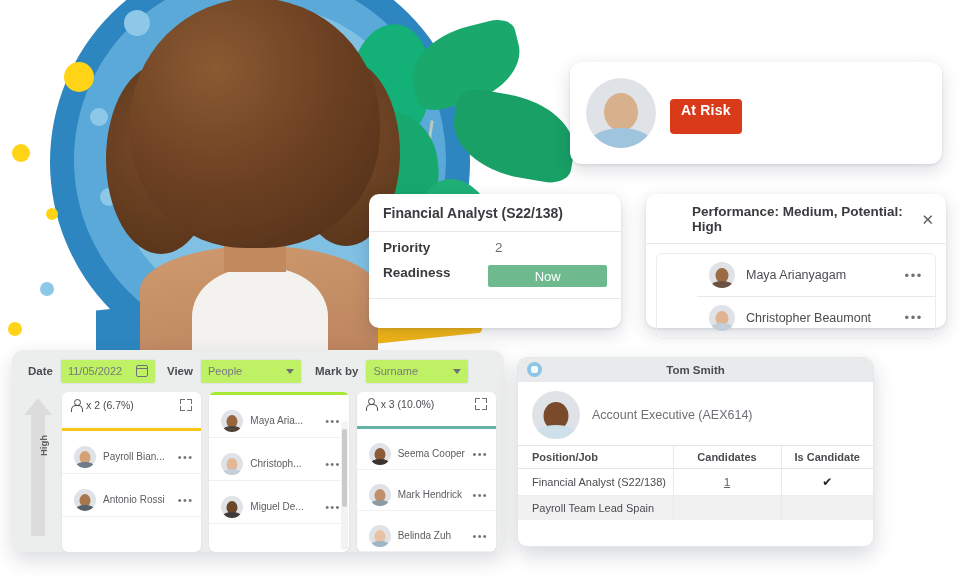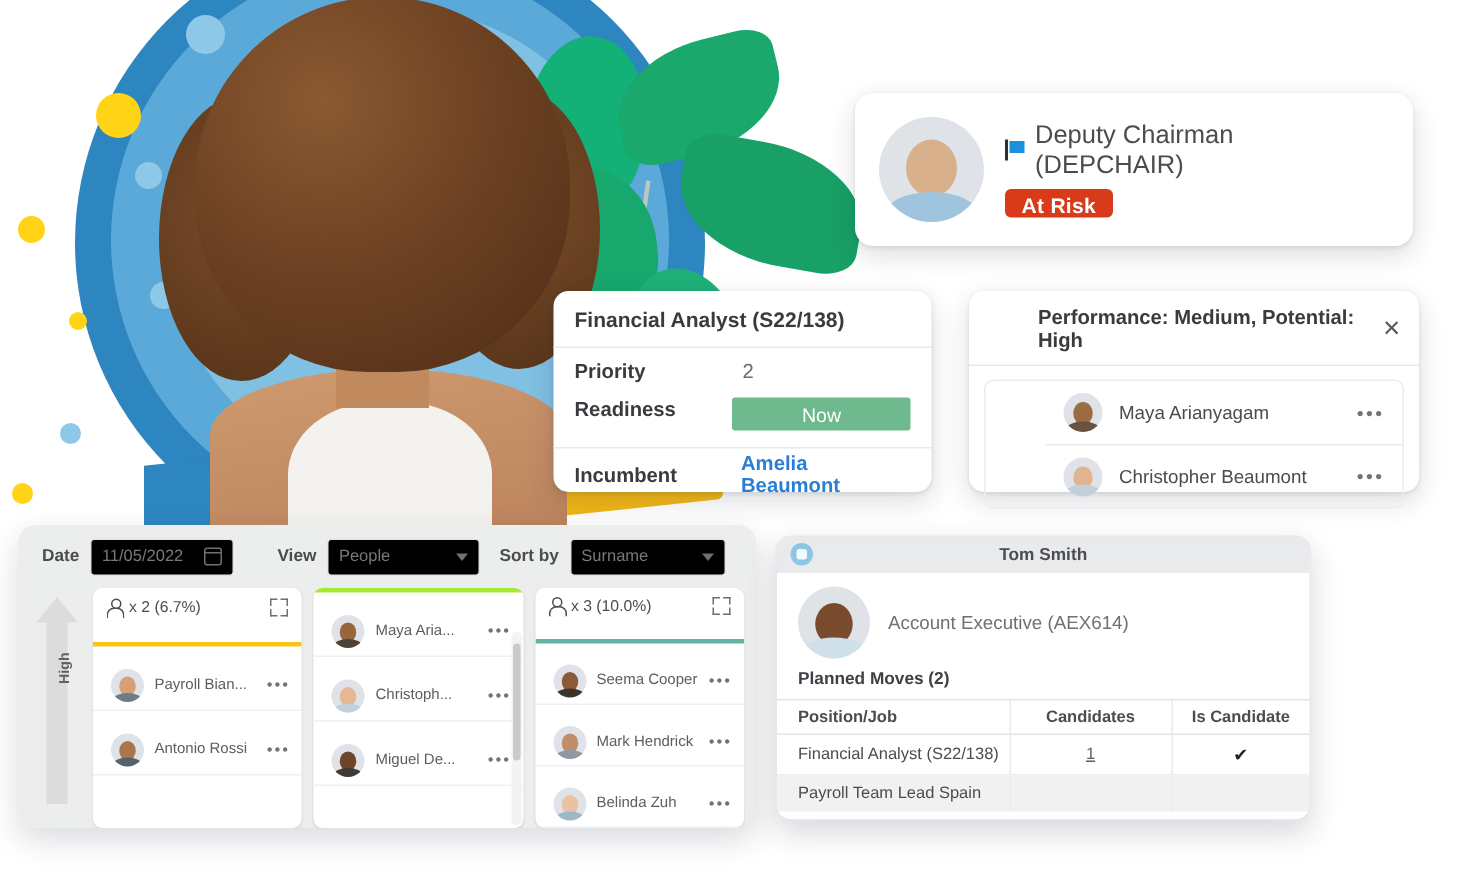--- a/index.html
+++ b/index.html
@@ -107,21 +107,21 @@
   
   #shawn-card { left:570px; top:62px; width:372px; height:102px; border-radius:12px; }
   #shawn-card .inner { display:flex; align-items:center; height:100%; padding:0 16px; gap:14px; }
   .av-lg { width:70px; height:70px; }
   .shawn-name { font-size:19px; font-weight:bold; color:#2f3034; letter-spacing:.1px; }
   .shawn-role { font-size:17px; color:#4a4c50; display:flex; align-items:center; gap:6px; margin-top:1px;}
   .flag-ico { display:inline-block; width:14px; height:14px; position:relative; }
   .flag-ico i { position:absolute; left:0; top:0; width:2px; height:14px; background:#2f3034; }
   .flag-ico b { position:absolute; left:3px; top:1px; width:10px; height:8px; background:#1d8fe0; }
   .badge-risk {
-    display:inline-block; margin-top:6px; padding:3px 11px 0;
+    display:inline-block; margin-top:6px; padding:3px 11px 16px;
     background:#d93a1a; color:#fff; font-size:14px; font-weight:bold;
     border-radius:4px; letter-spacing:.2px;
   }
 
   
   #fa-card { left:369px; top:194px; width:252px; height:134px; }
   .fa-title { font-size:14px; font-weight:bold; color:#3a3b3f; padding:11px 14px 10px; }
   .fa-body { padding: 8px 14px 0; }
   .fa-line { display:flex; height:25px; font-size:13.5px; }
   .fa-lbl { width:112px; font-weight:bold; color:#3a3b3f; }
@@ -147,21 +147,21 @@
   
   #matrix {
     position:absolute; left:12px; top:350px; width:492px; height:202px;
     background:#eceded; border-radius:12px;
     box-shadow: 0 8px 20px rgba(30,40,60,0.16);
     overflow:hidden;
   }
   .toolbar { display:flex; align-items:center; height:42px; padding:0 12px 0 16px; gap:7px; font-size:11.5px; color:#55575c; }
   .tb-lbl { font-weight:bold; color:#4a4c50; }
   .tb-field {
-    background:#000000; border:1px solid #e2e3e6; border-radius:3px;
+    background:#bef264; border:1px solid #e2e3e6; border-radius:3px;
     height:25px; display:flex; align-items:center; padding:0 7px;
     font-size:11px; color:#77797e; position:relative;
   }
   #f-date { width:96px; }
   #f-view { width:102px; }
   #f-sort { width:104px; }
   .cal-ico { margin-left:auto; width:12px; height:12px; border:1.4px solid #6d7075; border-radius:2px; position:relative; }
   .cal-ico:before { content:""; position:absolute; left:-1.4px; right:-1.4px; top:1.5px; height:1.6px; background:#6d7075; }
   .caret { margin-left:auto; width:0;height:0;border-left:4px solid transparent;border-right:4px solid transparent;border-top:5px solid #6d7075; }
 
@@ -273,50 +273,39 @@
     <div class="hair"></div>
   </div>
 
   <div class="card" id="shawn-card">
     <div class="inner">
       <div class="avatar av-lg">
         <div class="av-face" style="width:34px;height:38px;background:#d8b08c;top:22%;"></div>
         <div class="av-body" style="width:62px;height:30px;background:#9fc4dd;"></div>
       </div>
       <div>
-        <div class="shawn-role">
-          <span class="flag-ico">
-              <i></i>
-              <b></b>
-            </span>
-          <span>Deputy Chairman (DEPCHAIR)</span>
-        </div>
         <span class="badge-risk">At Risk</span>
       </div>
     </div>
   </div>
 
   <div class="card" id="fa-card">
     <div class="fa-title">Financial Analyst (S22/138)</div>
     <div class="row-sep"></div>
     <div class="fa-body">
       <div class="fa-line">
         <span class="fa-lbl">Priority</span>
         <span class="fa-val">2</span>
       </div>
       <div class="fa-line">
         <span class="fa-lbl">Readiness</span>
         <span class="readiness-bar">Now</span>
       </div>
     </div>
     <div class="row-sep" style="margin-top:8px;"></div>
-    <div class="fa-foot">
-      <span class="fa-lbl">Incumbent</span>
-      <span class="fa-link">Amelia Beaumont</span>
-    </div>
   </div>
 
   <div class="card" id="perf-card">
     <div class="perf-head">
       <span class="perf-title">Performance: Medium, Potential: High</span>
       <span class="perf-x">✕</span>
     </div>
     <div class="row-sep"></div>
     <div class="perf-list" style="margin-top:9px;padding-left:40px;">
       <div class="perf-item">
@@ -338,26 +327,26 @@
     </div>
   </div>
 
   <div id="matrix">
     <div class="toolbar">
       <span class="tb-lbl">Date</span>
       <div class="tb-field" id="f-date">
         <span>11/05/2022</span>
         <span class="cal-ico"></span>
       </div>
-      <span class="tb-lbl" style="margin-left:22px;">View</span>
+      <span class="tb-lbl" style="margin-left:4px;">View</span>
       <div class="tb-field" id="f-view">
         <span>People</span>
         <span class="caret"></span>
       </div>
-      <span class="tb-lbl" style="margin-left:6px;">Sort by</span>
+      <span class="tb-lbl" style="margin-left:6px;">Mark by</span>
       <div class="tb-field" id="f-sort">
         <span>Surname</span>
         <span class="caret"></span>
       </div>
     </div>
 
     <div class="mx-body">
       <div class="axis">
         <div class="arrow-shaft"></div>
         <div class="arrow-head"></div>
@@ -472,21 +461,20 @@
         </span>
       <span>Tom Smith</span>
     </div>
     <div class="tom-ident">
       <div class="avatar av-md">
         <div class="av-face" style="width:25px;height:28px;background:#7a4a2c;top:22%;"></div>
         <div class="av-body" style="width:44px;height:21px;background:#cfe0ea;"></div>
       </div>
       <span class="tom-role">Account Executive (AEX614)</span>
     </div>
-    <div class="pm-title">Planned Moves (2)</div>
     <table>
       <thead>
         <tr>
           <th>Position/Job</th>
           <th class="c col-div" style="width:108px;margin-left:44px;">Candidates</th>
           <th class="c col-div" style="width:92px;">Is Candidate</th>
         </tr>
       </thead>
       <tbody>
         <tr>

